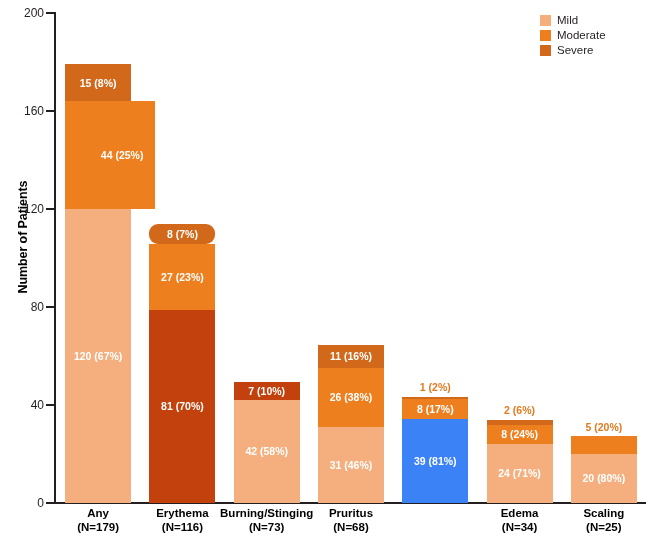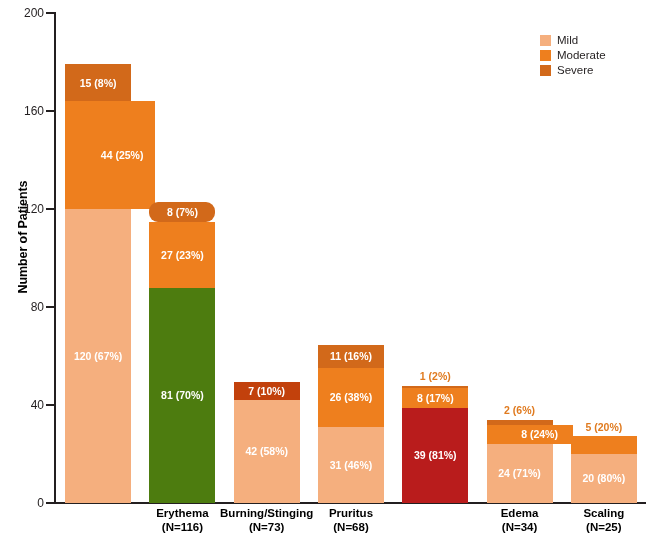--- a/index.html
+++ b/index.html
@@ -134,21 +134,20 @@
   }
 
   
   .legend {
     position: absolute;
     left: 540px;
     top: 14px;
     display: flex;
     flex-direction: column;
     gap: 3px;
-    margin-top: 20px;
   }
   .legend-item {
     display: flex;
     align-items: center;
     gap: 6px;
   }
   .legend-swatch {
     width: 11px;
     height: 11px;
   }
@@ -192,21 +191,21 @@
           <div class="seg" style="height: 107.8px; background: rgb(238, 127, 30); padding-left: 24px;">
             <span class="seg-label">44 (25%)</span>
           </div>
           <div class="seg" style="height: 36.75px; background: rgb(210, 105, 26);">
             <span class="seg-label">15 (8%)</span>
           </div>
         </div>
       </div>
       <div class="bar-group" style="left: 93.4286px;">
         <div class="bar-stack">
-          <div class="seg" style="height: 215px; background: #4d7c0f;">
+          <div class="seg" style="height: 193px; background: #c2410c;">
             <span class="seg-label">81 (70%)</span>
           </div>
           <div class="seg" style="height: 66.15px; background: rgb(238, 127, 30);">
             <span class="seg-label">27 (23%)</span>
           </div>
           <div class="seg" style="height: 19.6px; background: rgb(210, 105, 26); border-radius: 9px;">
             <span class="seg-label">8 (7%)</span>
           </div>
         </div>
       </div>
@@ -228,57 +227,58 @@
           <div class="seg" style="height: 59px; background: rgb(238, 127, 30);">
             <span class="seg-label">26 (38%)</span>
           </div>
           <div class="seg" style="height: 23px; background: rgb(210, 105, 26); align-items: center;">
             <span class="seg-label">11 (16%)</span>
           </div>
         </div>
       </div>
       <div class="bar-group" style="left: 346.286px;">
         <div class="bar-stack">
-          <div class="seg" style="height: 95px; background: #b91c1c;">
+          <div class="seg" style="height: 84px; background: #3b82f6;">
             <span class="seg-label">39 (81%)</span>
           </div>
           <div class="seg" style="height: 19.6px; background: rgb(238, 127, 30);">
             <span class="seg-label">8 (17%)</span>
           </div>
           <div class="seg" style="height: 2.45px; background: rgb(210, 105, 26);">
             <span class="seg-label outside">1 (2%)</span>
           </div>
         </div>
       </div>
       <div class="bar-group" style="left: 430.571px;">
         <div class="bar-stack">
           <div class="seg" style="height: 58.8px; background: rgb(245, 175, 126);">
             <span class="seg-label">24 (71%)</span>
           </div>
-          <div class="seg" style="height: 19.6px; background: rgb(238, 127, 30); padding-left: 20px;">
+          <div class="seg" style="height: 19.6px; background: rgb(238, 127, 30);">
             <span class="seg-label">8 (24%)</span>
           </div>
           <div class="seg" style="height: 4.9px; background: rgb(210, 105, 26);">
             <span class="seg-label outside">2 (6%)</span>
           </div>
         </div>
       </div>
       <div class="bar-group" style="left: 514.857px;">
         <div class="bar-stack">
           <div class="seg" style="height: 49px; background: rgb(245, 175, 126);">
             <span class="seg-label">20 (80%)</span>
           </div>
           <div class="seg" style="height: 18px; background: rgb(238, 127, 30);">
             <span class="seg-label outside">5 (20%)</span>
           </div>
         </div>
       </div>
     </div>
 
   <div class="x-labels" id="x-labels">
+      <div class="x-label" style="left: -17.8571px;"><span>Any</span><span class="n">(N=179)</span></div>
       <div class="x-label" style="left: 66.4286px;"><span>Erythema</span><span class="n">(N=116)</span></div>
       <div class="x-label" style="left: 150.714px;"><span>Burning/Stinging</span><span class="n">(N=73)</span></div>
       <div class="x-label" style="left: 235px;"><span>Pruritus</span><span class="n">(N=68)</span></div>
       <div class="x-label" style="left: 403.571px;"><span>Edema</span><span class="n">(N=34)</span></div>
       <div class="x-label" style="left: 487.857px;"><span>Scaling</span><span class="n">(N=25)</span></div>
     </div>
 
   <div class="legend" id="legend">
       <div class="legend-item">
         <span class="legend-swatch" style="background: rgb(245, 175, 126);"></span>

